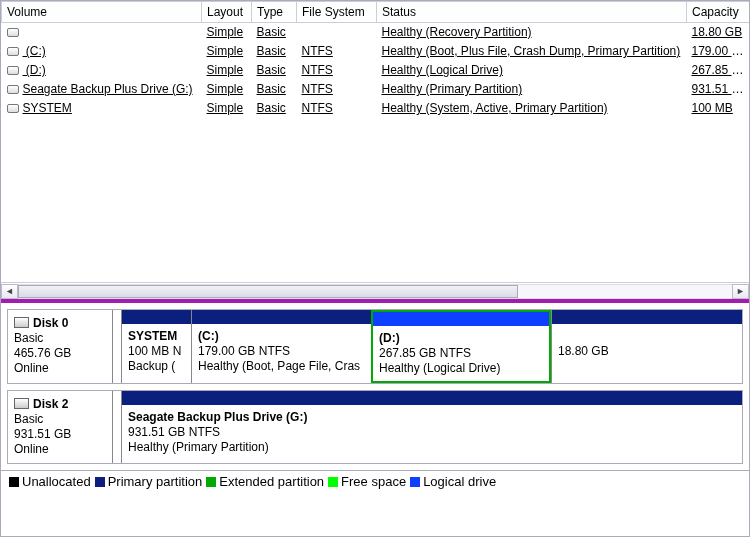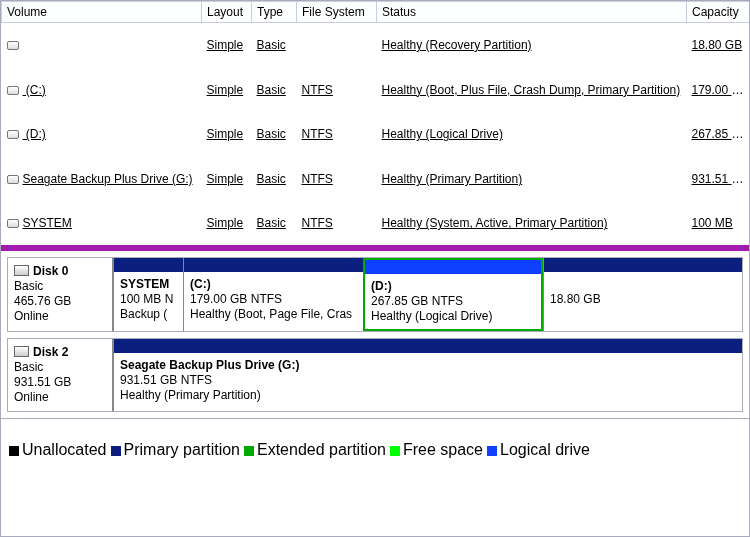--- a/index.html
+++ b/index.html
@@ -1,41 +1,41 @@
 <!DOCTYPE html>
 <html><head>
 <meta charset="utf-8">
 <style>
   * { box-sizing: border-box; margin: 0; padding: 0; }
   body { font-family: "Segoe UI", Tahoma, sans-serif; font-size: 12px; background: #fff; width: 750px; height: 537px; overflow: hidden; border: 1px solid #aab; }
-  .top-pane { height: 250px; overflow: hidden; border-bottom: 6px solid #a21caf; display: flex; }
+  .top-pane { height: 302px; overflow: hidden; border-bottom: 4px solid #a21caf; display: flex; flex-direction: column;}
   table { border-collapse: collapse; width: 100%; table-layout: fixed; }
   th { text-align: left; font-weight: normal; background: #fdfefe; border: 1px solid #ccd; padding: 3px 5px; white-space: nowrap; overflow: hidden; }
   td { padding: 2px 5px; white-space: nowrap; overflow: hidden; text-overflow: ellipsis; border-top: 1px solid transparent; text-decoration: underline;}
   .vol-icon { display: inline-block; width: 12px; height: 9px; border: 1px solid #777; border-radius: 2px; background: linear-gradient(#fff,#ddd); vertical-align: -1px; margin-right: 4px; }
   .hscroll { height: 17px; border-top: 1px solid #ccd; display:flex; align-items:center; }
   .hscroll .btn { width:17px; height:15px; border:1px solid #bbc; background:linear-gradient(#fff,#e8e8f0); display:flex;align-items:center;justify-content:center;font-size:9px;color:#445;}
   .hscroll .track { flex:1; height:15px; background:#f7f7fb; border-top:1px solid #ddd; border-bottom:1px solid #ddd; position:relative;}
   .hscroll .thumb { position:absolute; left:0; top:0; height:13px; width:70%; background:linear-gradient(#f0f0f6,#dcdce8); border:1px solid #aab;}
   
   .bottom-pane { padding: 0; overflow:hidden; }
-  .disk-block { border: 1px solid #aab; margin: 6px; display:flex; }
+  .disk-block { border: 1px solid #aab; margin: 6px; display:flex;gap:8px; }
   .disk-info { width: 105px; padding: 6px; border-right: 1px solid #888;}
   .disk-info .dicon{display:inline-block;width:15px;height:11px;border:1px solid #666;background:linear-gradient(#fff,#ccc);margin-right:4px;vertical-align:-1px;}
   .disk-info .dname{font-weight:bold;}
   .disk-info div{line-height:15px;}
   .parts { display:flex; flex:1; }
   .part { border-left:1px solid #888; display:flex; flex-direction:column; overflow:hidden; }
   .part .bar { height: 14px; background: #0a1f7e; }
   .part .body { padding: 5px 6px; flex:1; line-height:15px; white-space:nowrap; overflow:hidden;}
   .part .body b{font-weight:bold;}
   .part.extended { border: 2px solid #0a0; }
   .part.extended .bar{background:#1040ff;}
   
-  .legend { padding: 22px 8px; font-size:16px; display:flex; gap:4px; align-items:center; border-top:1px solid #aab;}
+  .legend { padding: 3px 8px; font-size:13px; display:flex; gap:4px; align-items:center; border-top:1px solid #aab;}
   .sw { width:10px; height:10px; display:inline-block; vertical-align:-1px; margin-right:3px;}
   .sw.un { background:#000; }
   .sw.pp { background:#0a1f7e; }
   .sw.ep { background:#0a0; }
   .sw.fs { background:#0f0; }
   .sw.ld { background:#1040ff; }
 </style>
 </head>
 <body>
 

